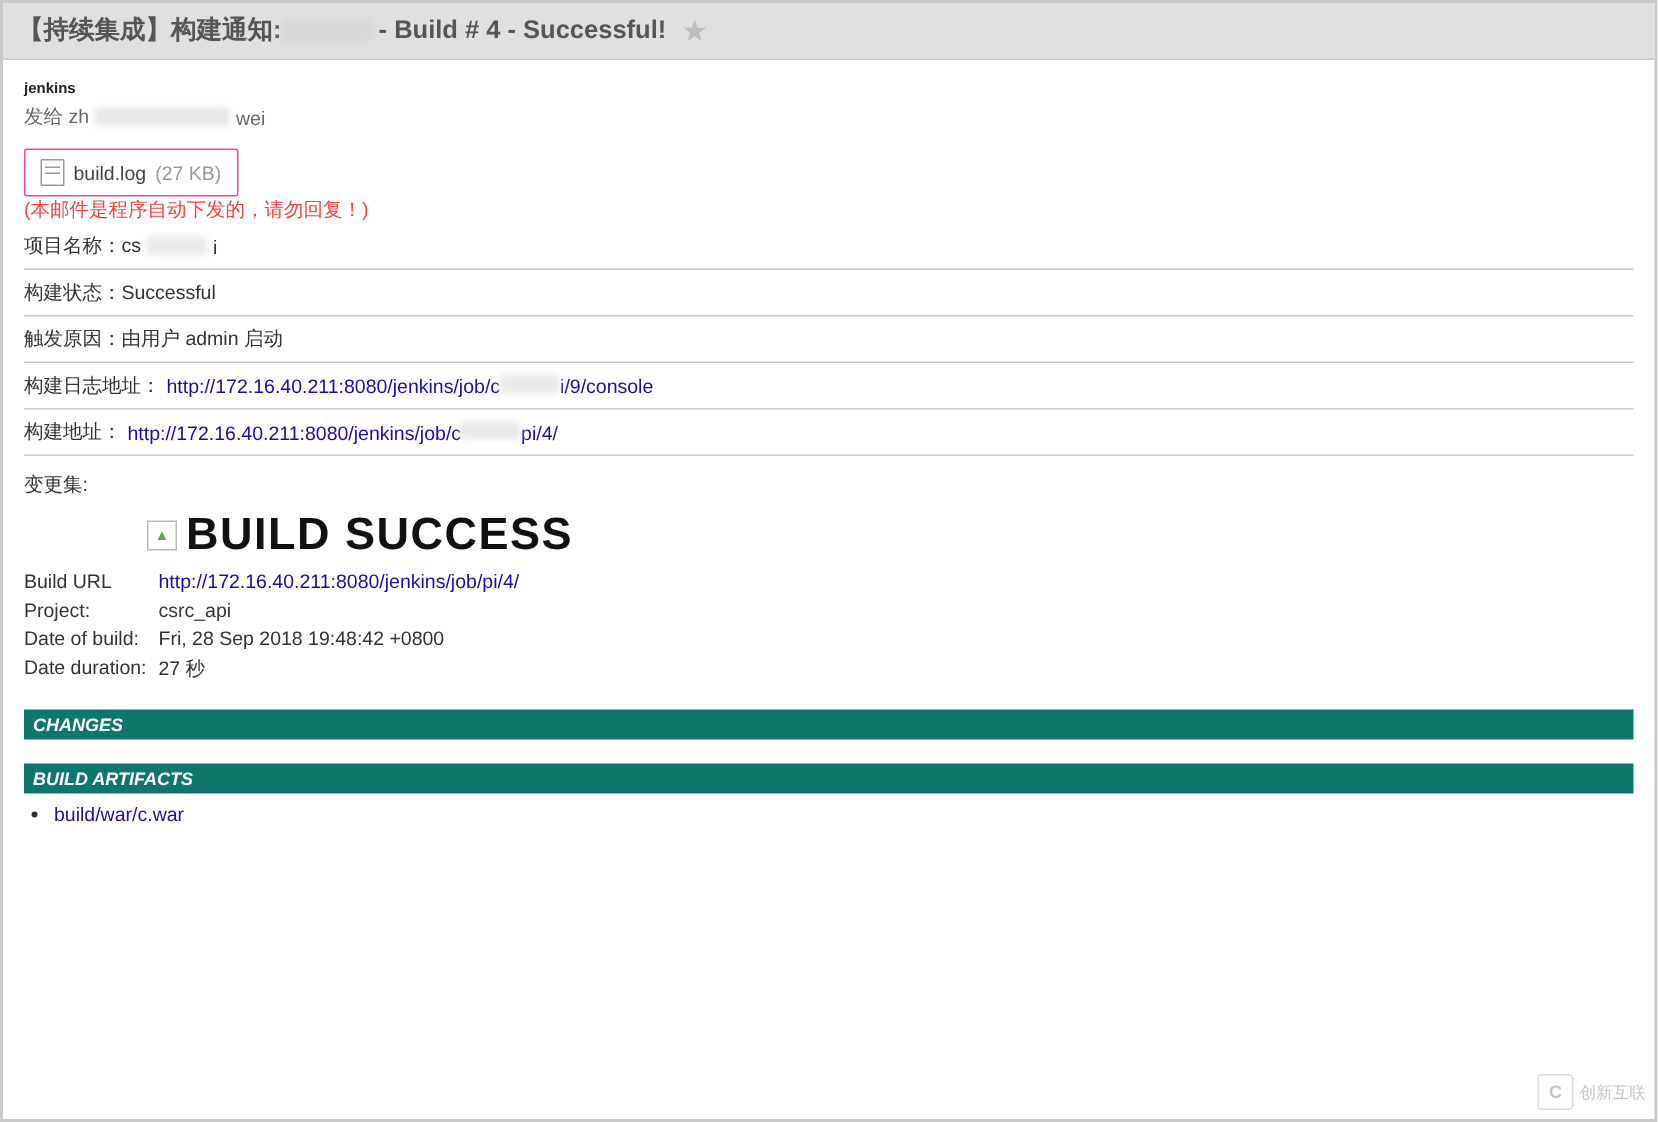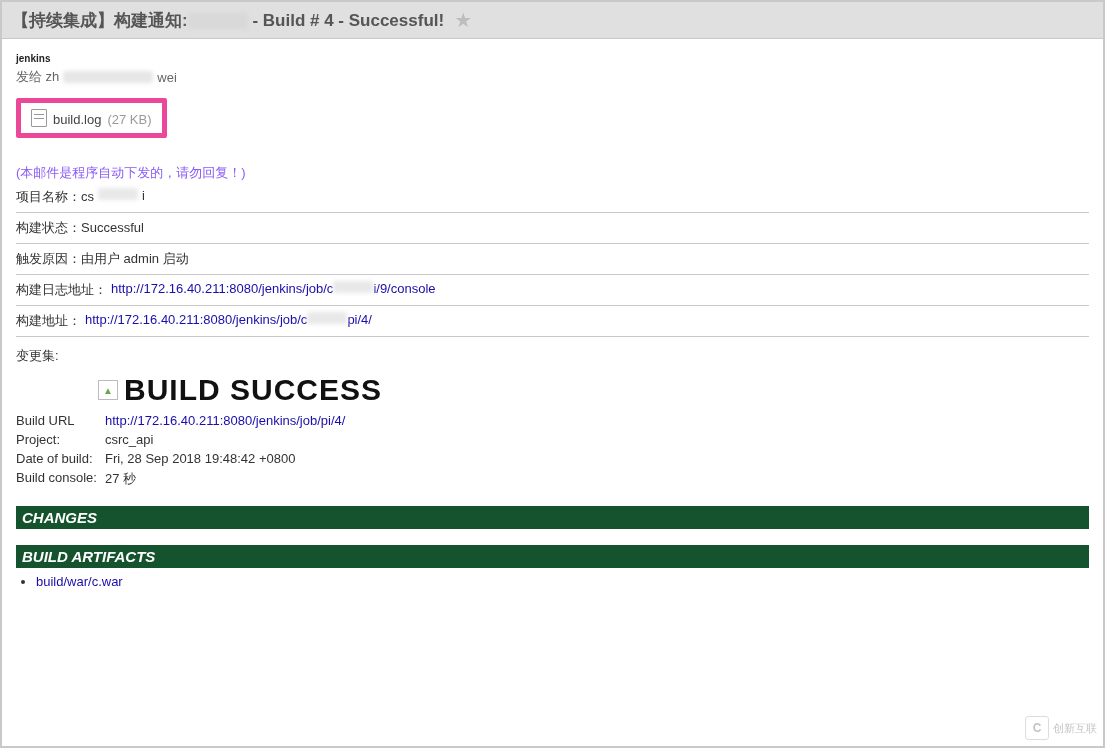--- a/index.html
+++ b/index.html
@@ -1,42 +1,42 @@
 <!DOCTYPE html>
 <html><head>
 <meta charset="utf-8">
 <style>
   html,body{margin:0;padding:0;font-family:Arial,"Microsoft YaHei",sans-serif;font-size:13px;color:#333;background:#fff}
   .frame{width:1105px;height:748px;border:2px solid #c9c9c9;box-sizing:border-box;position:relative;overflow:hidden}
-  .titlebar{background:#e0e0e0;border-bottom:1px solid #c9c9c9;padding:6px 10px;display:flex;align-items:center;gap:6px}
+  .titlebar{background:#e0e0e0;border-bottom:1px solid #c9c9c9;padding:6px 10px;display:flex;gap:6px}
   .titlebar .subject{font-size:17px;font-weight:bold;color:#555}
   .titlebar .redact{display:inline-block;width:60px;height:16px;background:#d8d8d8;vertical-align:middle;filter:blur(2px);border-radius:2px}
   .star{color:#bdbdbd;font-size:20px;margin-left:4px}
   .body-area{padding:14px 14px 0 14px}
   .sender{font-weight:bold;color:#222;font-size:10px}
   .recipients{color:#666;margin-top:4px;display:flex;align-items:center;gap:4px}
   .recipients .redact{display:inline-block;width:90px;height:12px;background:#e6e6e6;filter:blur(2px);border-radius:2px}
-  .attachment{display:inline-flex;align-items:flex-end;gap:6px;border:5px solid #ec4899;border-radius:2px;padding:6px 10px;margin-top:12px;color:#444}
+  .attachment{display:inline-flex;align-items:center;gap:6px;border:1px solid #ec4899;border-radius:2px;padding:6px 10px;margin-top:12px;color:#444}
   .attachment .size{color:#999}
   .doc-icon{width:14px;height:16px;border:1px solid #999;border-radius:1px;position:relative}
   .doc-icon::before,.doc-icon::after{content:"";position:absolute;left:2px;right:2px;height:1px;background:#999}
   .doc-icon::before{top:4px}
   .doc-icon::after{top:8px}
-  .notice{margin-top:26px;color:#8b5cf6}
-  .kv{border-bottom:1px solid #c9c9c9;padding:6px 0;color:#333;display:flex;align-items:flex-start;gap:4px;flex-wrap:wrap}
+  .notice{color:#ef4444}
+  .kv{border-bottom:1px solid #c9c9c9;padding:6px 0;color:#333;display:flex;align-items:center;gap:4px;flex-wrap:wrap}
   .kv .redact{display:inline-block;width:40px;height:12px;background:#e8e8e8;filter:blur(2px);border-radius:2px}
   a.link{color:#1a0dab;text-decoration:none}
   .changes-label{margin-top:10px}
   .success-block{margin:8px 0 4px 0;padding-left:82px}
   .success-head{display:flex;align-items:center;gap:6px;margin-bottom:4px}
   .img-missing{width:18px;height:18px;border:1px solid #bbb;display:inline-flex;align-items:center;justify-content:center;color:#6aa84f;font-size:10px}
   .success-title{font-size:30px;font-weight:900;letter-spacing:1px;color:#111}
   table.meta{border-collapse:collapse;margin-left:0}
   table.meta td{padding:2px 8px 2px 0;vertical-align:top;color:#333}
-  .banner{background:#14532d;color:#fff;font-weight:bold;padding:3px 6px;margin-top:16px;font-size:15px;font-style:italic}
+  .banner{background:#0f766e;color:#fff;font-weight:bold;padding:3px 6px;margin-top:16px;font-size:12px;font-style:italic}
   .plain{padding:6px 0 0 0}
   ul.art{margin:6px 0 0 20px;padding:0}
   ul.art li{margin:2px 0}
   .watermark{position:absolute;right:6px;bottom:6px;opacity:.5;font-size:11px;color:#888;display:flex;align-items:center;gap:4px}
   .watermark .logo{width:22px;height:22px;border:1px solid #bbb;border-radius:3px;display:flex;align-items:center;justify-content:center;font-weight:bold;color:#888;font-size:12px}
 </style>
 </head>
 <body>
 
 <div class="frame">
@@ -104,21 +104,21 @@
       </tr>
       <tr>
         <td>Project:</td>
         <td>csrc_api</td>
       </tr>
       <tr>
         <td>Date of build:</td>
         <td>Fri, 28 Sep 2018 19:48:42 +0800</td>
       </tr>
       <tr>
-        <td>Build console:</td>
+        <td>Date duration:</td>
         <td>27 秒</td>
       </tr>
     </tbody>
       </table>
 
     <div class="banner">CHANGES</div>
 
     <div class="banner">BUILD ARTIFACTS</div>
     <ul class="art">
       <li>

